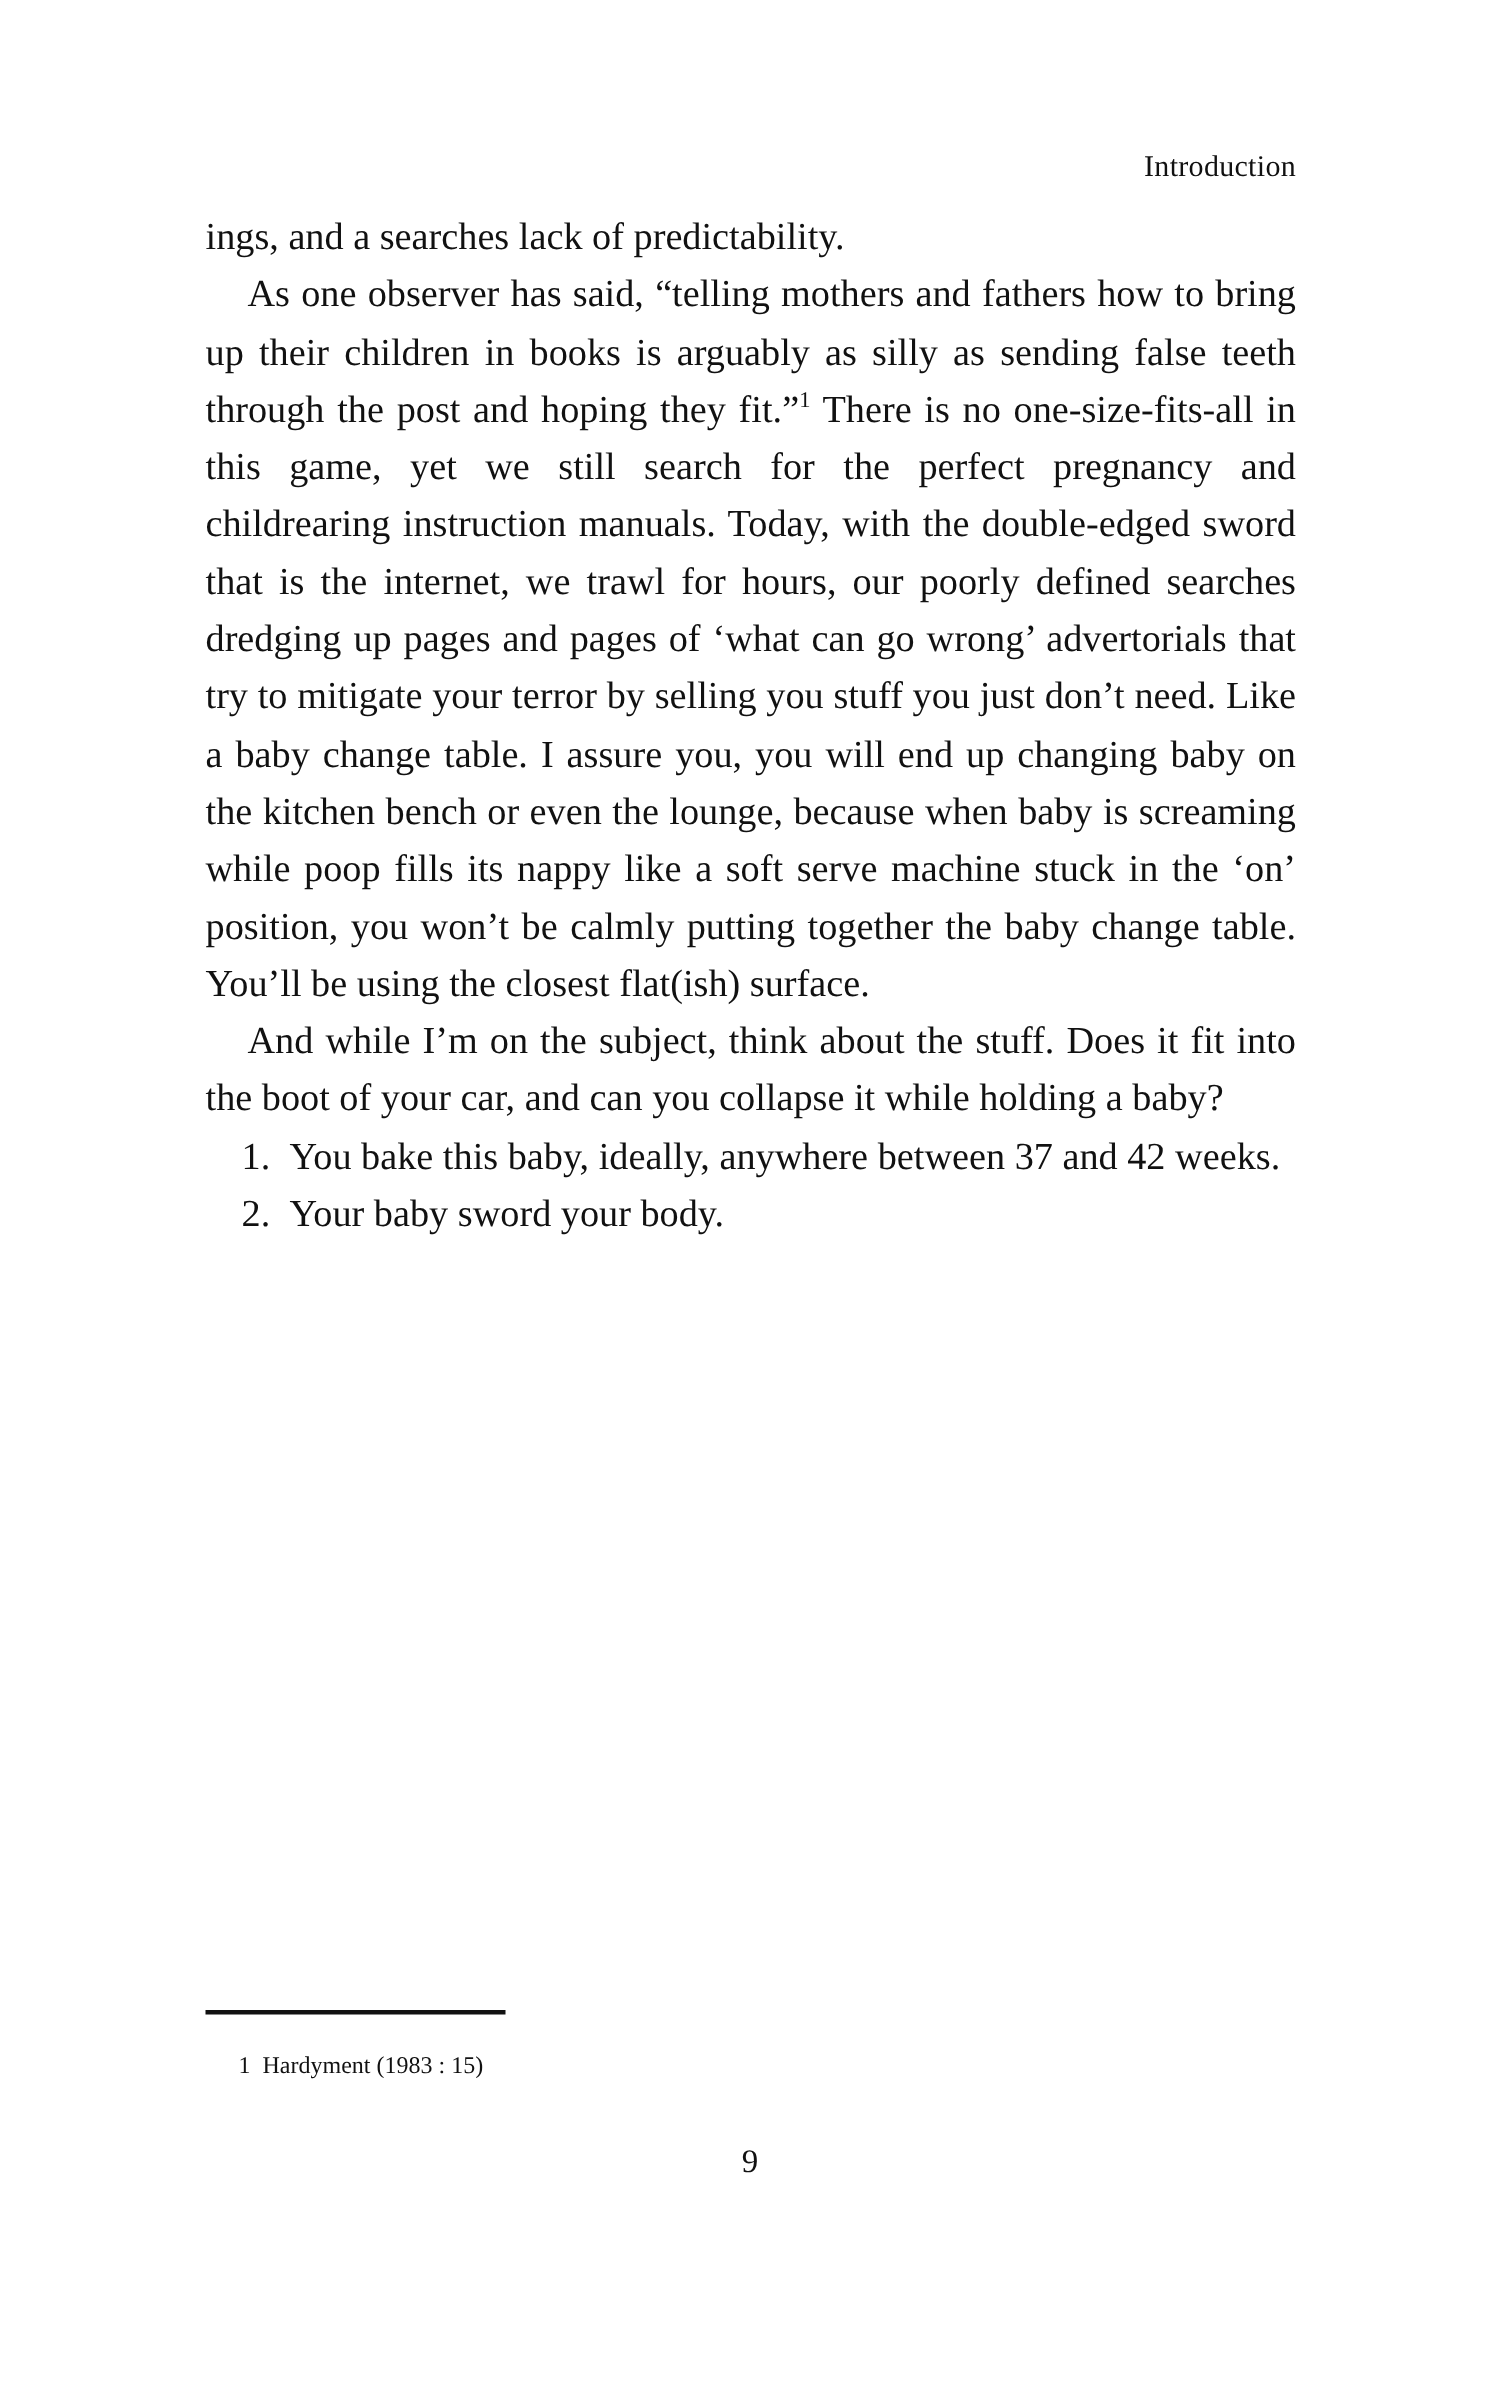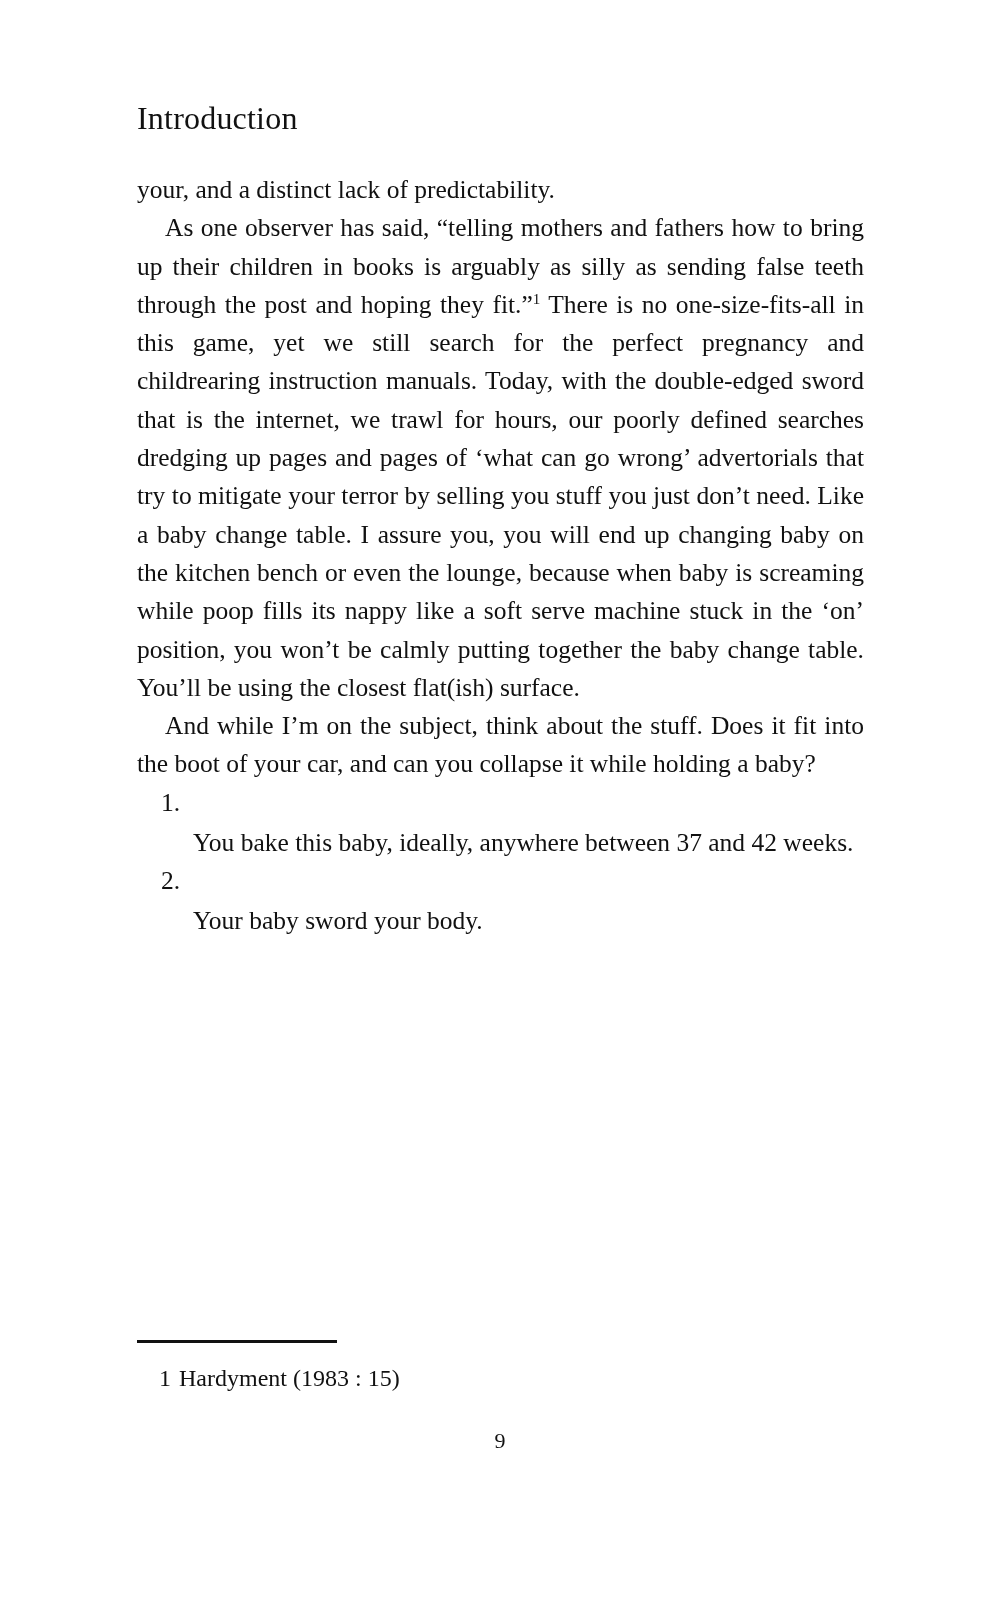--- a/index.html
+++ b/index.html
@@ -23,24 +23,24 @@
     height: 1600px;
     background: #ffffff;
   }
   .content {
     position: absolute;
     left: 137px;
     top: 100px;
     width: 727px;
   }
   .running-head {
-    text-align: left;
-    font-size: 32px;
+    text-align: right;
+    font-size: 20px;
     letter-spacing: 0.2px;
-    margin: 0 0 34px 0;
+    margin: 0 0 16px 0;
     font-family: "Liberation Serif", serif;
   }
   p.body-text {
     margin: 0;
     font-size: 25.5px;
     line-height: 38.3px;
     text-align: justify;
     text-justify: inter-word;
     hyphens: manual;
   }
@@ -71,39 +71,38 @@
     width: 56px;
     flex: 0 0 56px;
     text-align: left;
     padding-left: 24px;
     box-sizing: border-box;
   }
   ol.numbered li .item-text {
     flex: 1 1 auto;
     text-align: justify;
     text-justify: inter-word;
-    margin-top: 40px;
   }
   .closing {
     margin-top: 46px;
   }
   .footnote-zone {
     position: absolute;
     left: 137px;
     top: 1340px;
     width: 727px;
   }
   .footnote-rule {
     width: 200px;
     height: 3px;
     background: #111111;
     margin: 0 0 22px 0;
   }
   .footnote {
-    font-size: 24px;
+    font-size: 16px;
     line-height: 26px;
     margin: 0;
     padding-left: 22px;
   }
   .footnote .fn-num {
     margin-right: 8px;
   }
   .folio {
     position: absolute;
     left: 0;
@@ -115,21 +114,21 @@
 </style>
 </head>
 <body>
 
 <div class="page">
 
   <div class="content">
 
     <div class="running-head">Introduction</div>
 
-    <p class="body-text no-justify">your, and a distinct lack of predictability.</p>
+    <p class="body-text no-justify">ings, and a searches lack of predictability.</p>
 
     <p class="body-text indent"><span>As one observer has said, “telling mothers and fathers how to bring up their children in books is arguably as silly as sending false teeth through the post and hoping they fit.”</span><span class="sup">1</span><span>  There is no one-size-fits-all in this game, yet we still search for the perfect pregnancy and childrearing instruction manuals. Today, with the double-edged sword that is the internet, we trawl for hours, our poorly defined searches dredging up pages and pages of ‘what can go wrong’ advertorials that try to mitigate your terror by selling you stuff you just don’t need. Like a baby change table. I assure you, you will end up changing baby on the kitchen bench or even the lounge, because when baby is screaming while poop fills its nappy like a soft serve machine stuck in the ‘on’ position, you won’t be calmly putting together the baby change table. You’ll be using the closest flat(ish) surface.</span></p>
 
     <p class="body-text indent">And while I’m on the subject, think about the stuff. Does it fit into the boot of your car, and can you collapse it while holding a baby?</p>
 
 
     <ol class="numbered">
       <li>
         <span class="num">1.</span>
         <span class="item-text">You bake this baby, ideally, anywhere between 37 and 42 weeks.</span>

